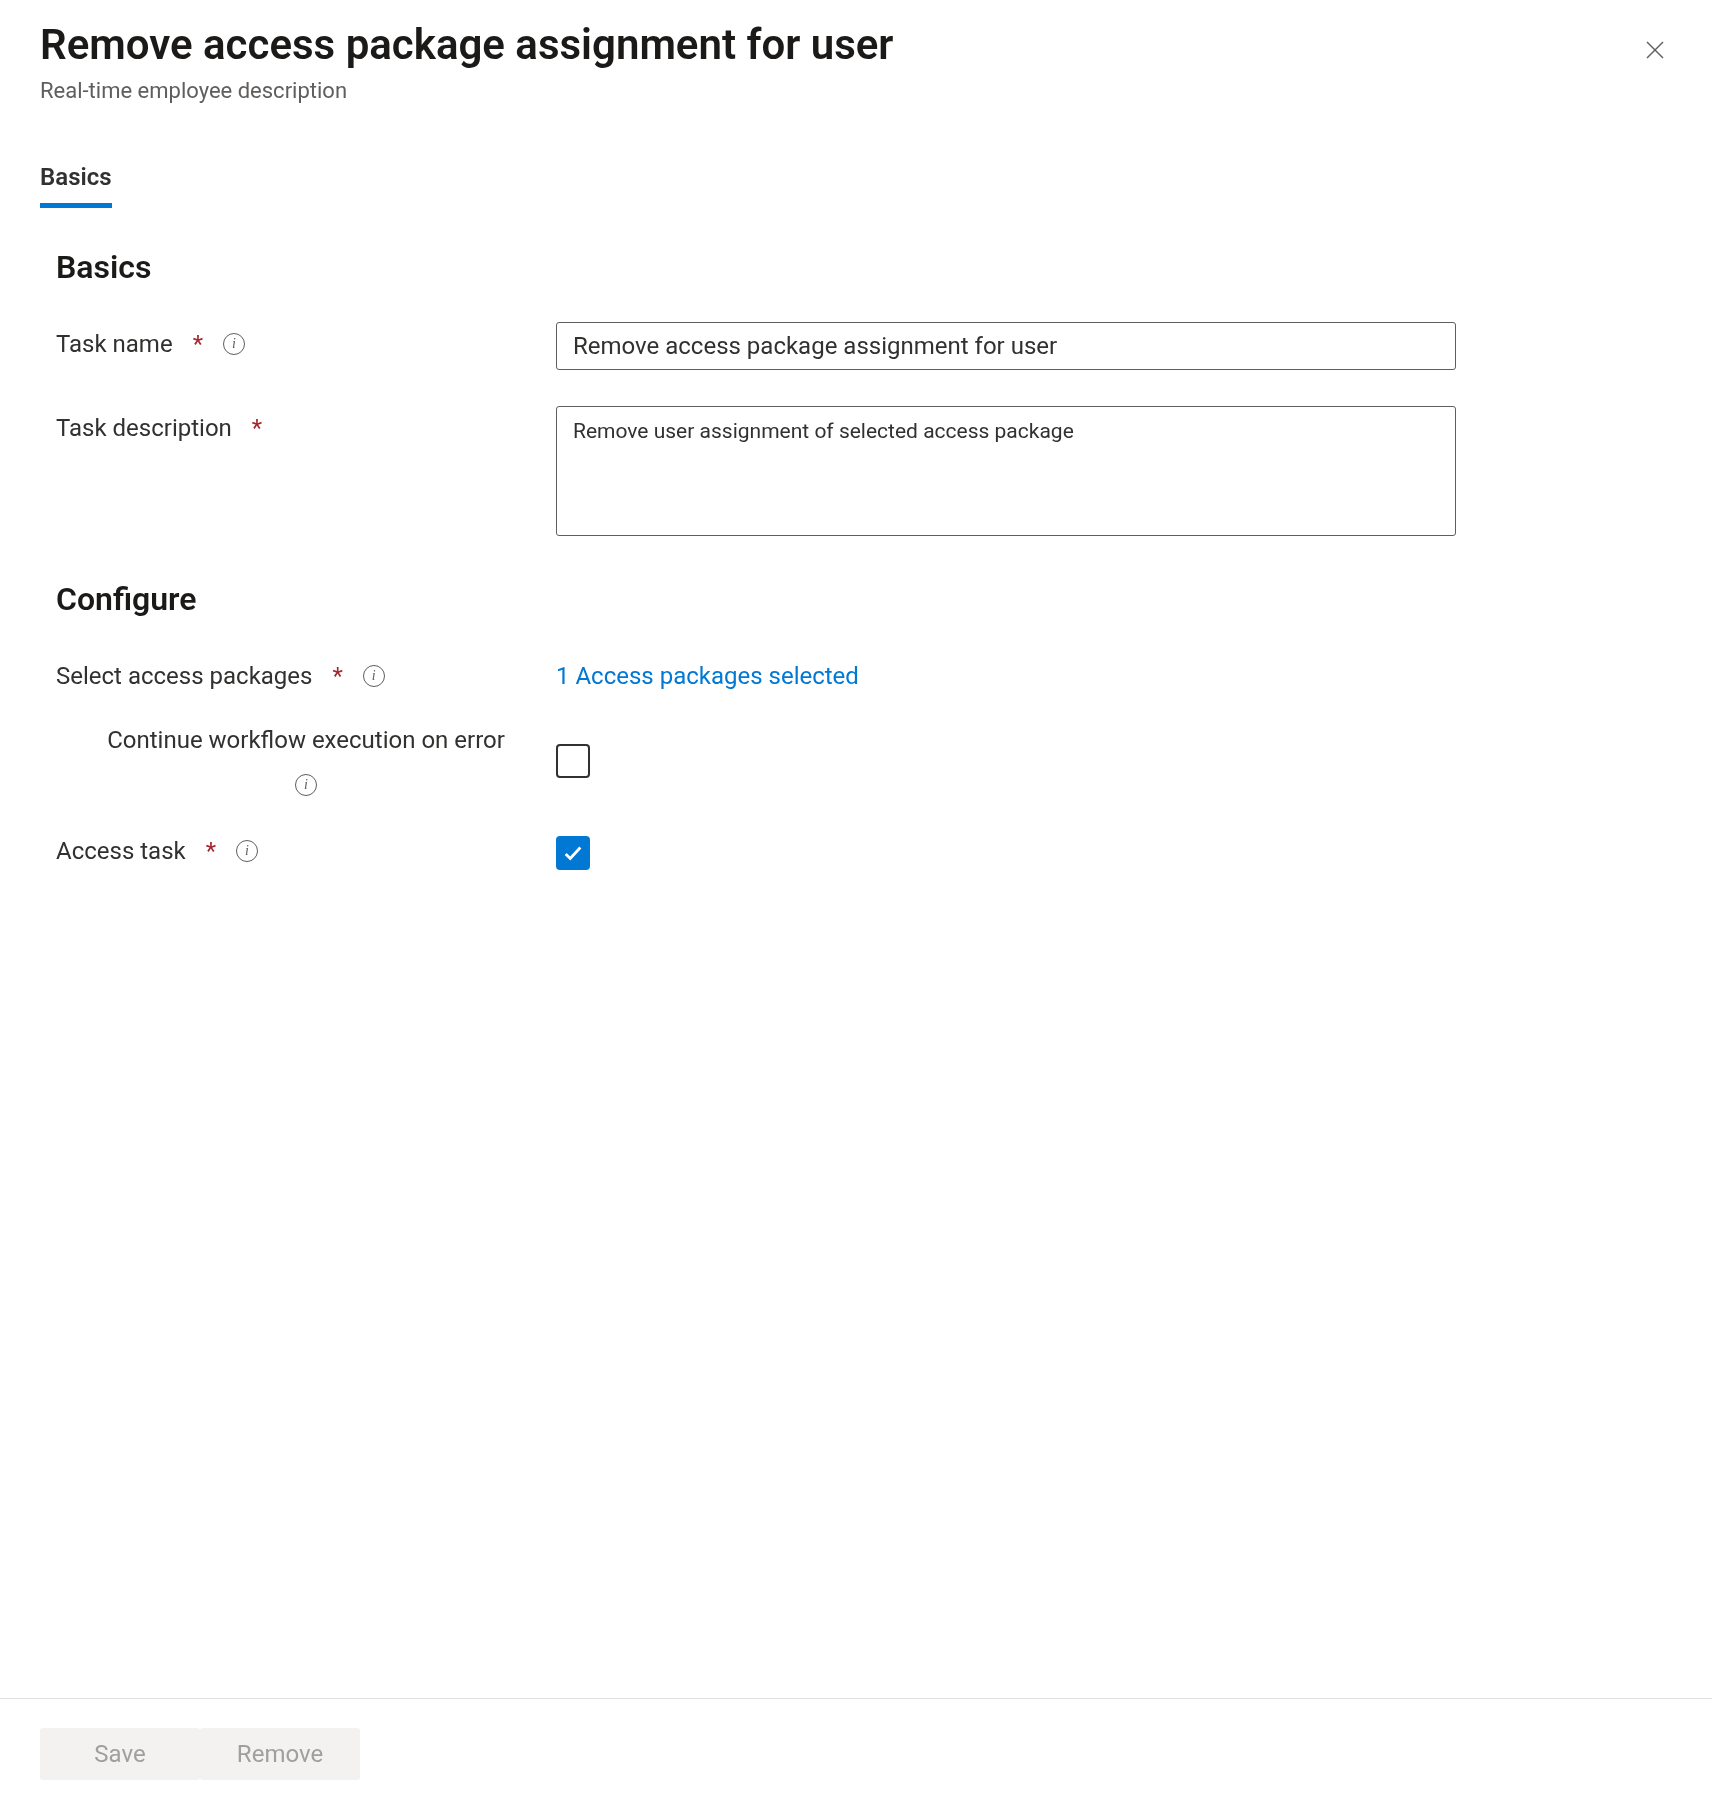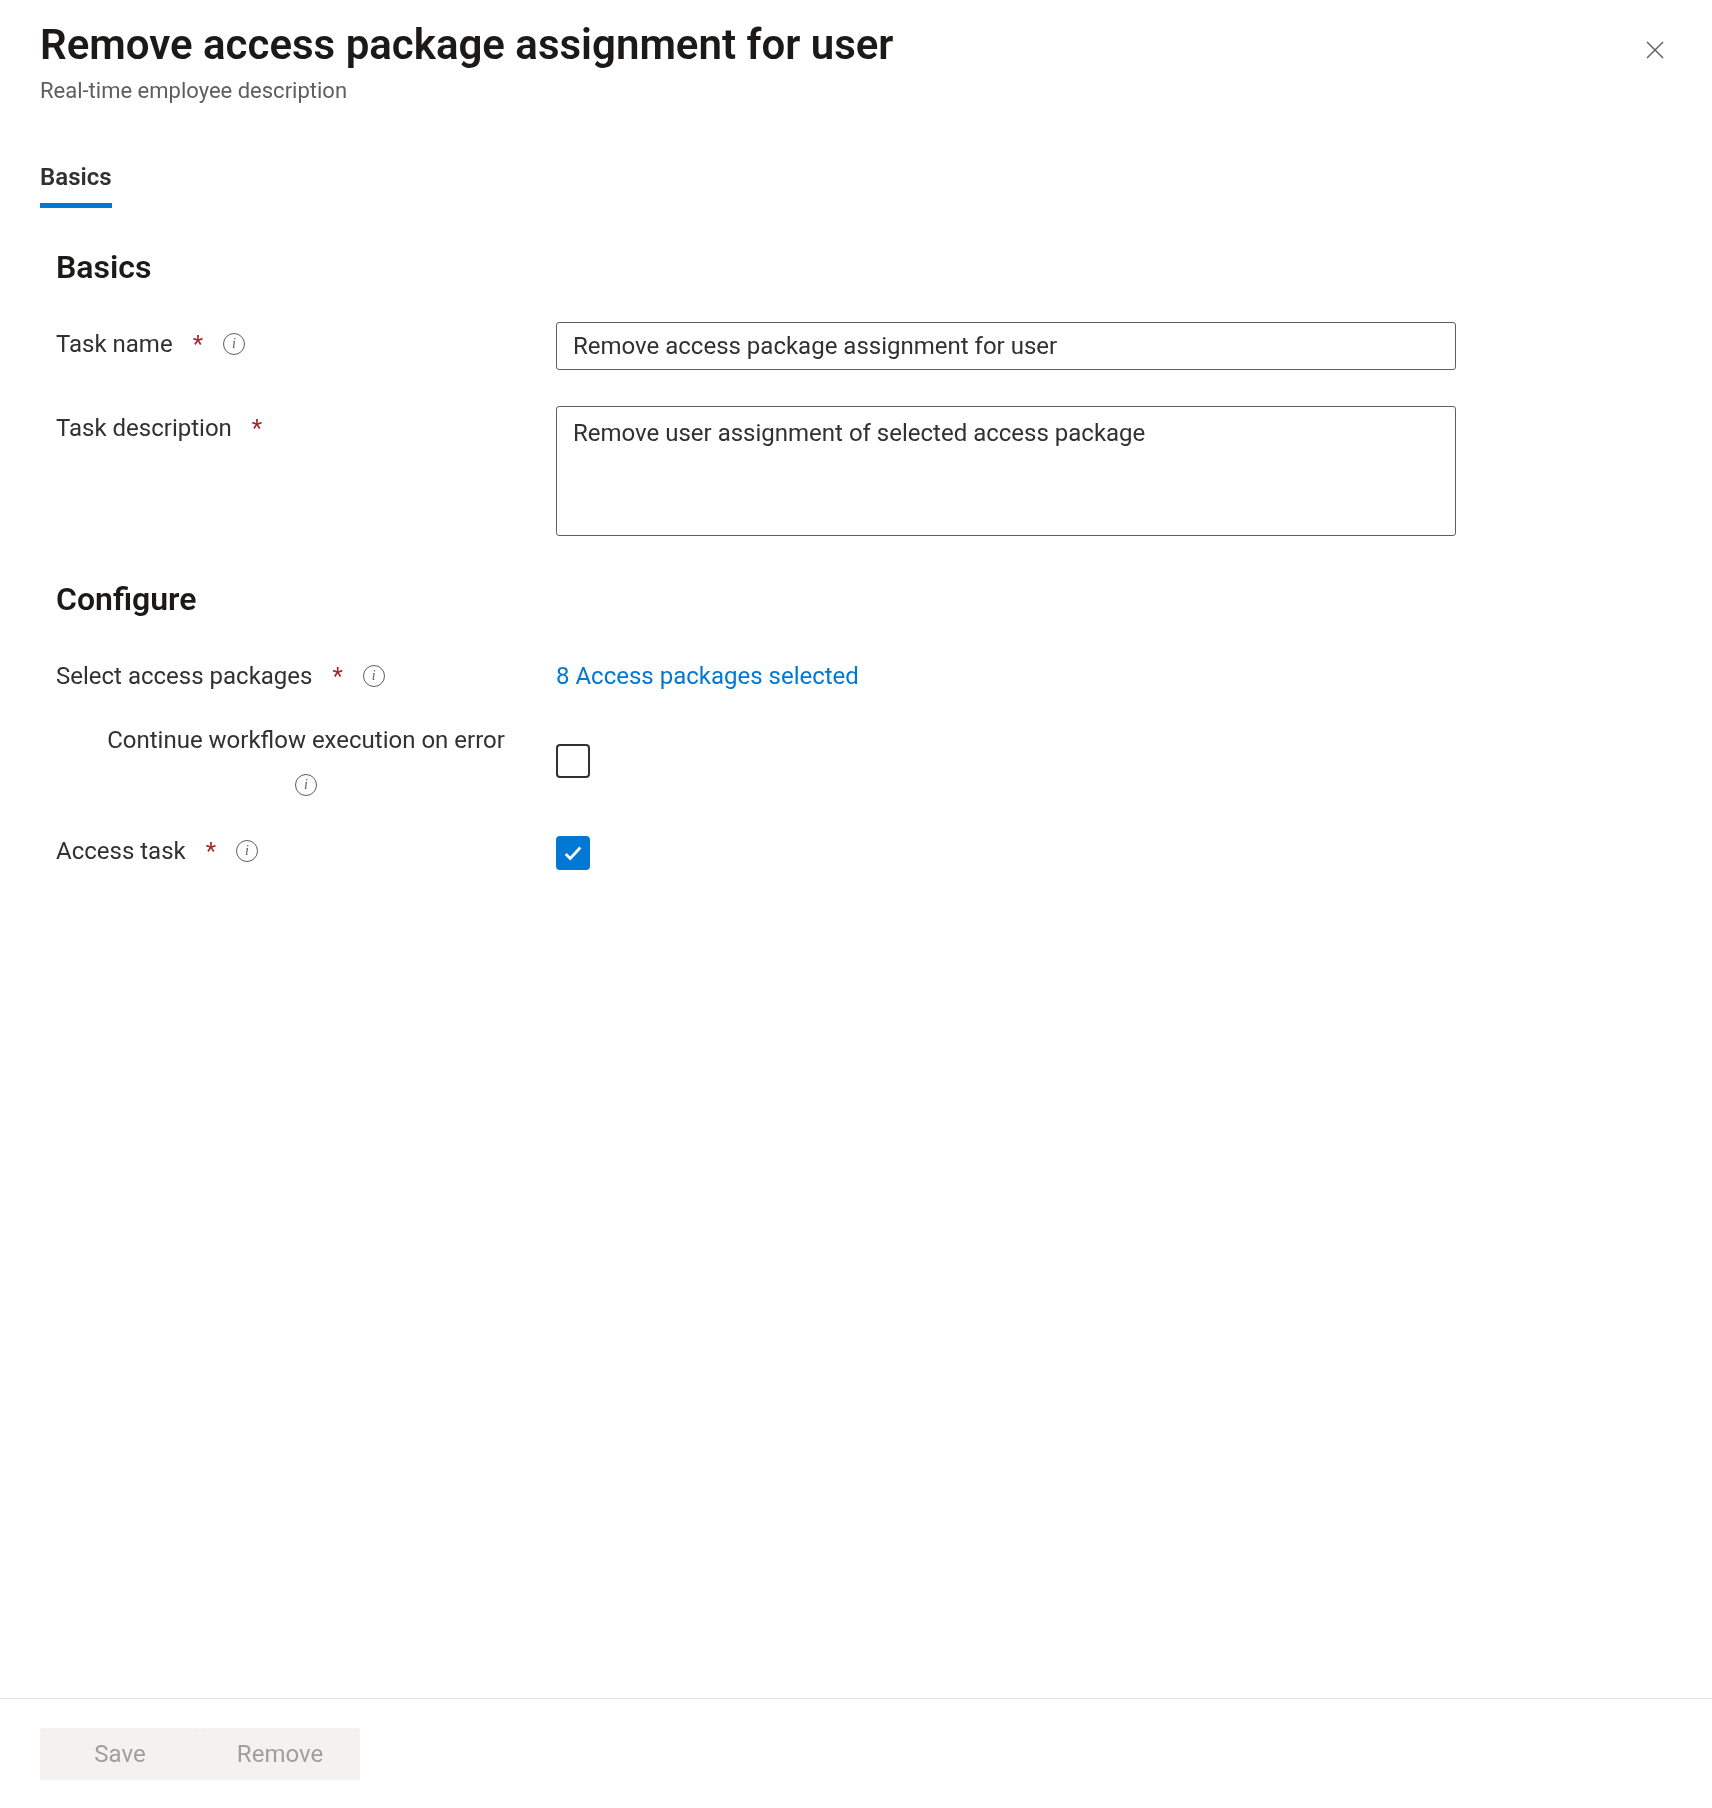--- a/index.html
+++ b/index.html
@@ -141,21 +141,21 @@
       color: #323130;
       background: #ffffff;
     }
 
     .textarea-input {
       width: 900px;
       height: 130px;
       border: 1px solid #605e5c;
       border-radius: 3px;
       padding: 12px 16px;
-      font-size: 24px;
+      font-size: 21px;
       font-family: inherit;
       color: #323130;
       background: #ffffff;
       resize: none;
     }
 
     .link-value {
       font-size: 24px;
       color: #0078d4;
       cursor: pointer;
@@ -261,21 +261,21 @@
 
   <h2 class="section-title">Configure</h2>
 
   <div class="form-row">
     <div class="label-cell">
       <span class="label-text">Select access packages</span>
       <span class="required">*</span>
       <span class="info-icon">i</span>
     </div>
     <div class="value-cell">
-      <span class="link-value">8 Access packages selected</span>
+      <span class="link-value">1 Access packages selected</span>
     </div>
   </div>
 
   <div class="form-row align-center">
     <div class="label-cell" style="padding-top:0;flex-direction:column;">
       <span class="label-text">Continue workflow execution on error</span>
       <span class="info-icon">i</span>
     </div>
     <div class="value-cell">
       <div class="checkbox" role="checkbox" aria-checked="false"></div>

